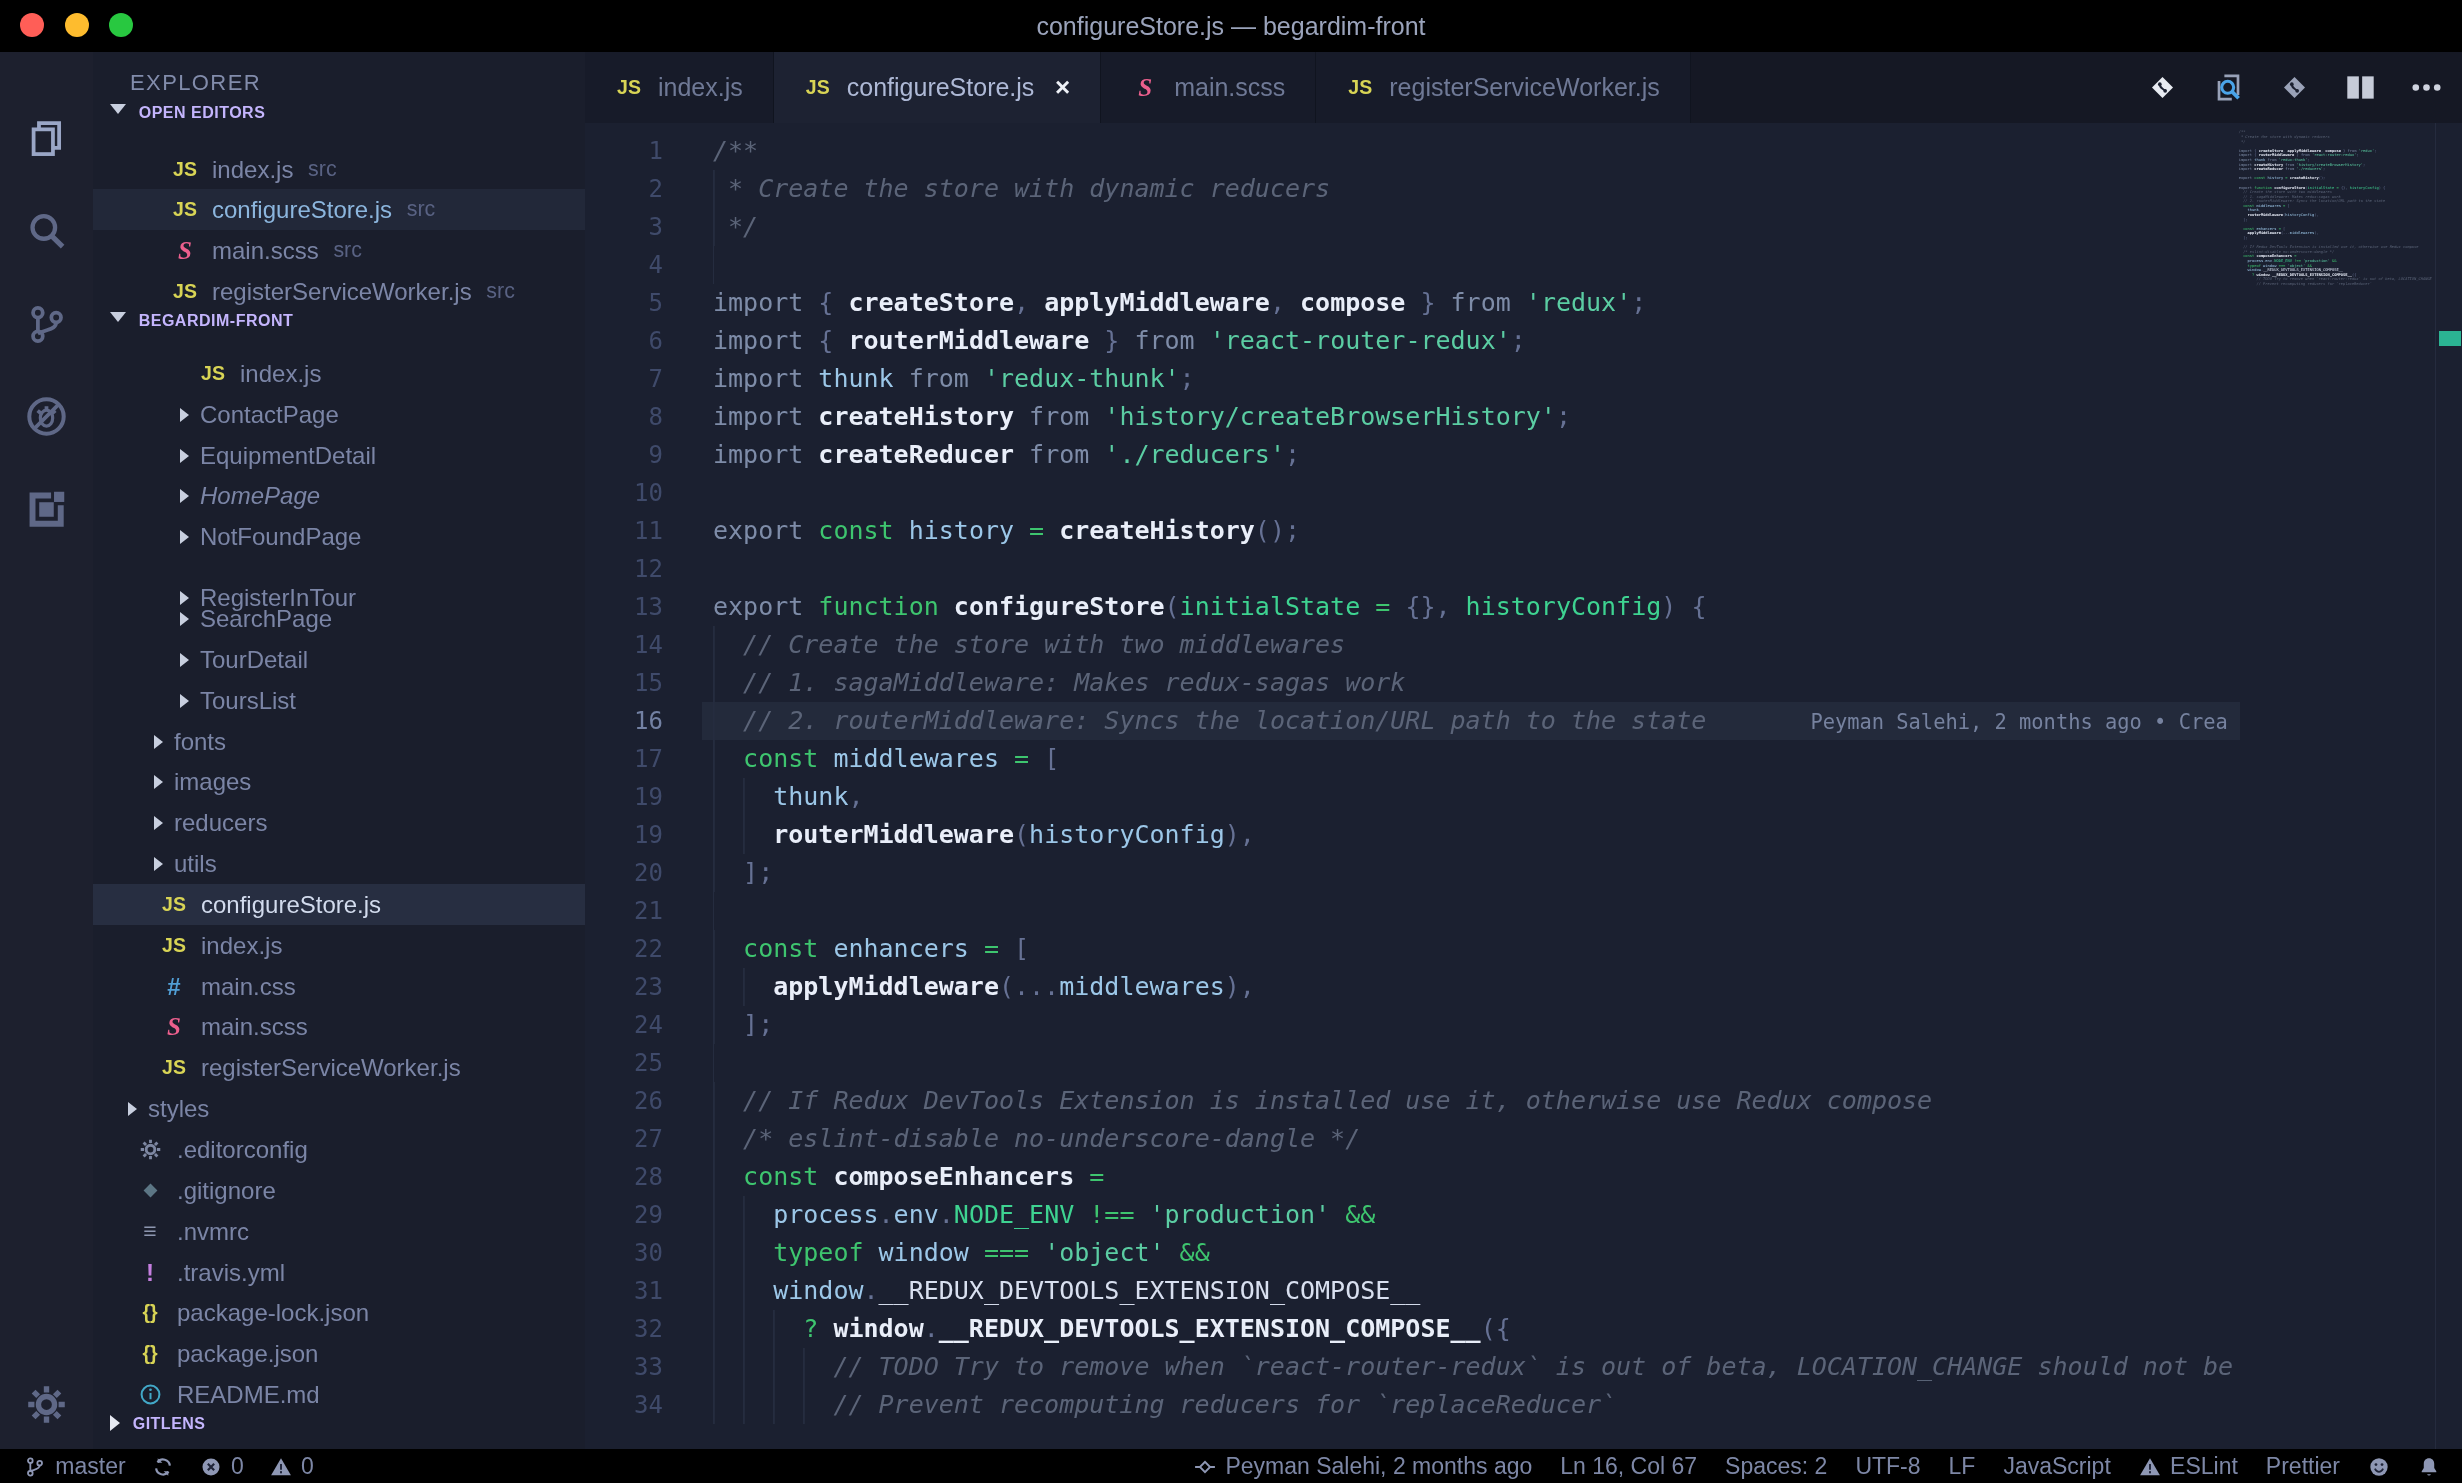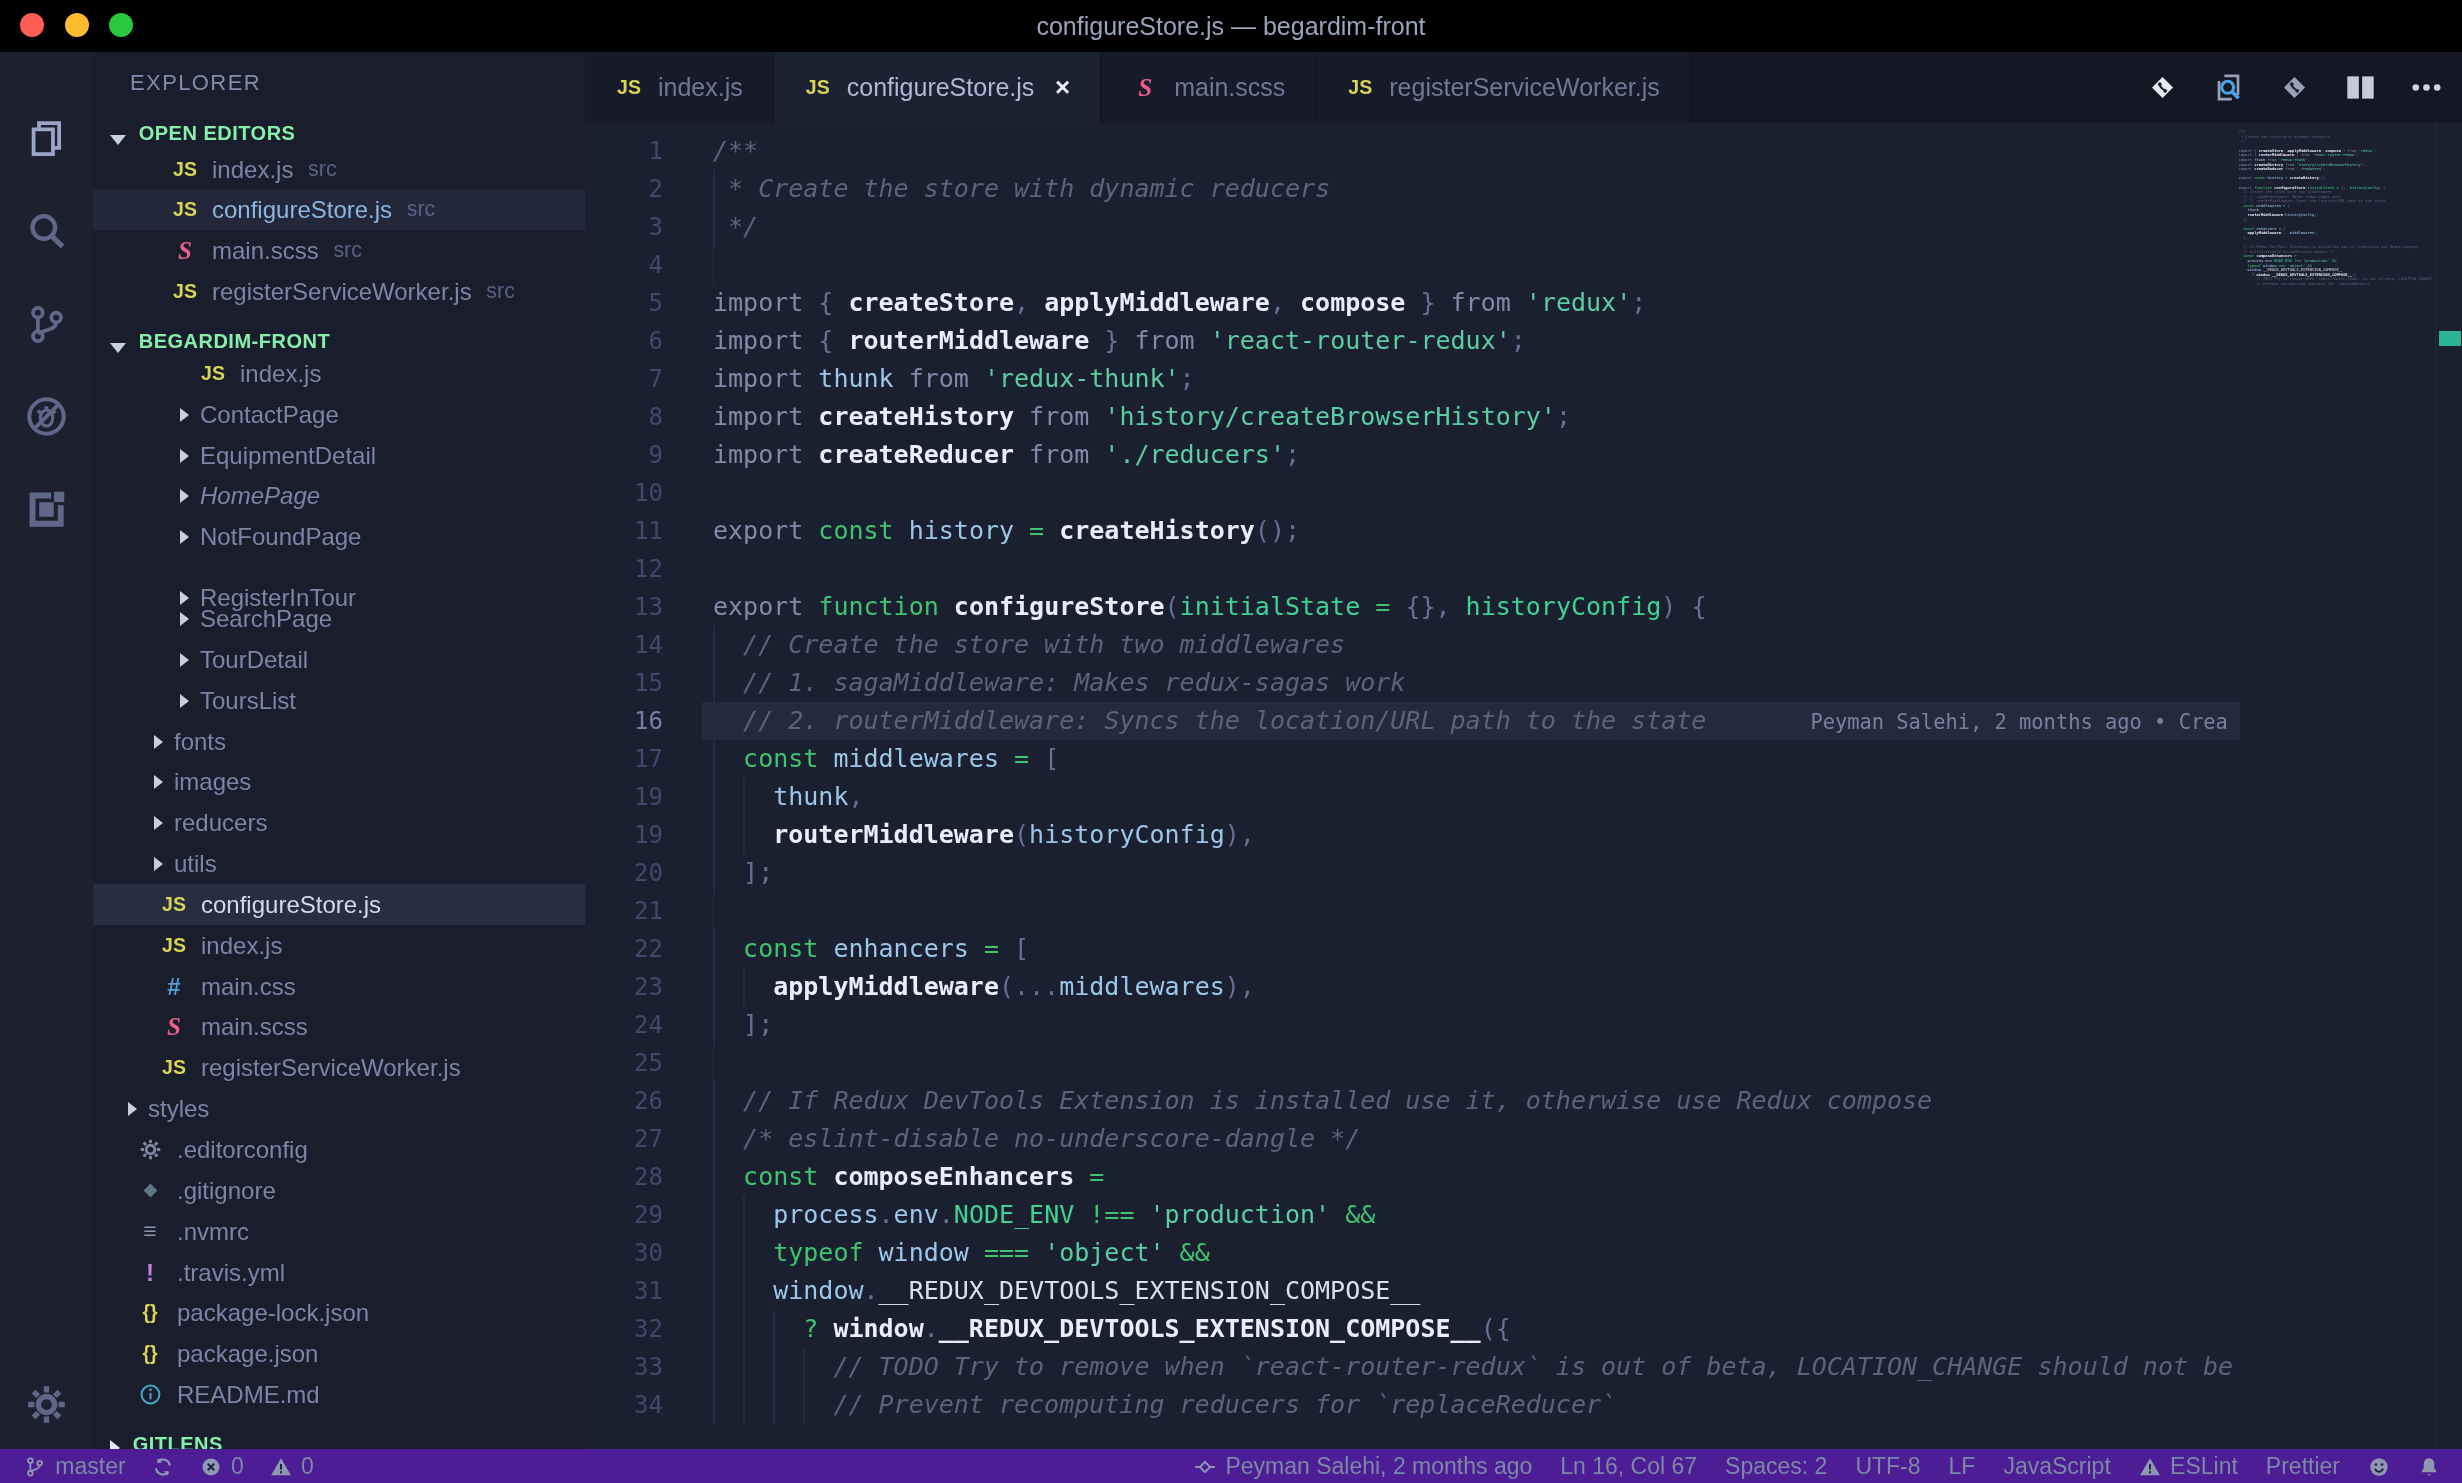--- a/index.html
+++ b/index.html
@@ -10,22 +10,22 @@
   .light{width:24px;height:24px;border-radius:50%;}
   .light.r{background:#ff5e57}.light.y{background:#febc2e}.light.g{background:#28c840}
   .win-title{position:absolute;left:0;right:0;top:0;height:52px;line-height:52px;text-align:center;
        color:#9aa3bb;font-size:25px;}
   .activitybar{position:absolute;left:0;top:52px;bottom:35px;width:93px;background:#1d202e;}
   .ab-item{position:absolute;left:0;width:93px;height:65px;display:flex;align-items:center;justify-content:center;color:#5f6887;}
   .ab-item.active{color:#9aa6c6;}
   .ab-item svg{width:43px;height:43px;}
   .sidebar{position:absolute;left:93px;top:52px;bottom:35px;width:492px;background:#1a1e2c;overflow:hidden;}
   .sb-title{position:absolute;left:37px;top:0;height:61px;line-height:61px;color:#828cab;font-size:22px;letter-spacing:1.4px;}
-  .sect-h{position:absolute;left:0;right:0;height:41px;display:flex;align-items:flex-end;gap:13px;padding-left:16.7px;
-       color:#86efac;font-size:20px;font-weight:bold;letter-spacing:0.5px;}
+  .sect-h{position:absolute;left:0;right:0;height:41px;display:flex;align-items:flex-start;gap:13px;padding-left:16.7px;
+       color:#c4b5fd;font-size:16px;font-weight:bold;letter-spacing:0.5px;}
   .tri-d{width:0;height:0;border-left:8.4px solid transparent;border-right:8.4px solid transparent;border-top:10.2px solid #c8cfdf;}
   .tri-r{width:0;height:0;border-top:8.4px solid transparent;border-bottom:8.4px solid transparent;border-left:10.2px solid #e6e9f2;}
   .row{position:absolute;left:0;right:0;height:41px;display:flex;align-items:center;gap:11px;color:#7b85a6;font-size:24px;white-space:nowrap;}
   .row .badge{color:#59628331;color:#596283;font-size:21.4px;margin-left:3.7px;}
   .row.oe-active{background:#222839;}
   .row.oe-active .lbl{color:#8cb6de;}
   .row.sel{background:#272e41;}
   .row.sel .lbl{color:#d2dbed;}
   .chev{width:0;height:0;border-top:7.4px solid transparent;border-bottom:7.4px solid transparent;border-left:9.3px solid #c8cfdf;flex:none;}
   .fi{display:inline-flex;width:32px;justify-content:center;flex:none;font-weight:bold;}
@@ -66,21 +66,21 @@
   .t-prop{color:#3ed391}
   .t-ws,.t-ws1{display:inline-block;height:38px;vertical-align:top;box-shadow:inset 1.9px 0 0 #252c3f}
   .t-ws{width:2ch}.t-ws1{width:1ch}
   .t-g{display:inline-block;width:0;height:38px;border-left:1.9px solid #252c3f;vertical-align:top}
   .blame{color:#76829f;font-size:20.4px;margin-left:104px;}
   .minimap{position:absolute;right:28px;top:7.4px;width:199px;overflow:hidden;}
   .minimap .cl{height:4.6px;line-height:4.6px;font-size:3.7px;padding-left:3.7px;}
   .minimap .t-ws,.minimap .t-ws1{height:4.6px;box-shadow:none}
   .overview{position:absolute;right:0;top:0;bottom:0;width:26px;border-left:1.9px solid #252b3e;}
   .ov-marker{position:absolute;left:2.8px;right:0.9px;top:208px;height:15px;background:#2bb493;}
-  .statusbar{position:absolute;left:0;right:0;bottom:0;height:35px;background:#4c1d95;
+  .statusbar{position:absolute;left:0;right:0;bottom:0;height:35px;background:#000000;
        display:flex;align-items:center;justify-content:space-between;color:#7d87a6;font-size:23px;}
   .sb-side{display:flex;align-items:center;height:35px;}
   .sb-side.l{padding-left:24px;gap:26px;}
   .sb-side.r{padding-right:22px;gap:28px;}
   .sb-item{display:flex;align-items:center;gap:9.3px;white-space:nowrap;}
   .sb-item svg{width:22px;height:22px;color:#8e97b4;}
 </style>
 </head>
 <body>
 

